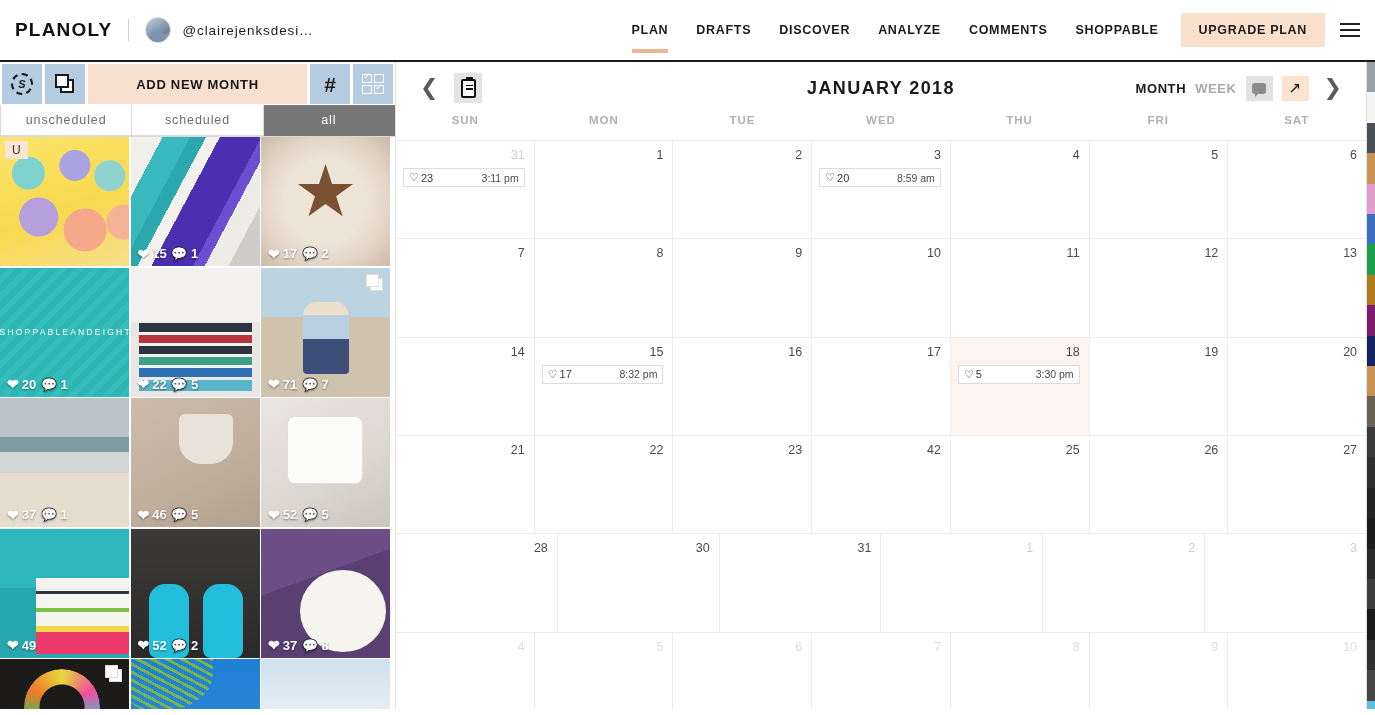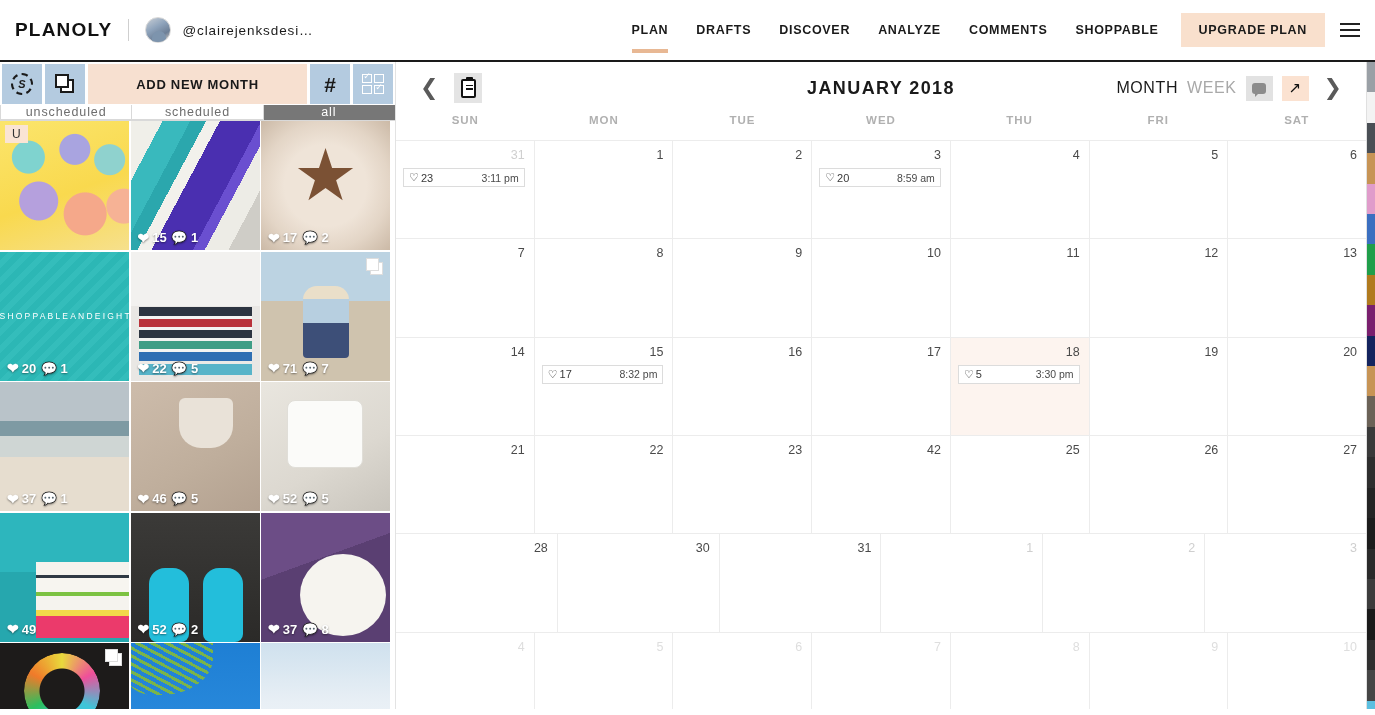--- a/index.html
+++ b/index.html
@@ -97,21 +97,21 @@
   .ic-gridsel { width:22px; height:20px; display:grid;
     grid-template-columns:1fr 1fr; grid-template-rows:1fr 1fr; gap:2px; }
   .ic-gridsel s {
     border:1.6px solid #fff; display:block; position:relative; text-decoration:none;
   }
   .ic-gridsel s.chk::after {
     content:"✓"; position:absolute; left:0; right:0; top:-4px;
     font-size:9px; color:#fff; text-align:center; line-height:10px;
   }
 
-  #filter-tabs { display:flex; height:16px; border-bottom:1px solid #d9d9d9; }
+  #filter-tabs { display:flex; height:32px; border-bottom:1px solid #d9d9d9; }
   .ftab {
     flex:1; display:flex; align-items:center; justify-content:center;
     font-size:12.5px; letter-spacing:.9px; color:#6d6d6d; cursor:pointer;
     background:#fff; border:1px solid #d9d9d9; border-left:none; border-top:none;
   }
   .ftab:first-child { border-left:1px solid #d9d9d9; }
   .ftab.active { background:#777; color:#ffffff; border-color:#777; }
 
   #grid { display:flex; flex-wrap:wrap; width:396px; height:594px; overflow:hidden; }
   .cell {
@@ -232,21 +232,21 @@
     width:7px; height:4px; background:#111; border-radius:1px; }
   .ic-clip::after { content:""; position:absolute; left:3px; top:4px;
     width:7px; height:7px;
     background:repeating-linear-gradient(180deg,#111 0 1.5px,transparent 1.5px 3.5px); }
   #cal-title {
     position:absolute; left:0; right:0; text-align:center;
     font-size:18px; font-weight:bold; letter-spacing:1.4px; color:#1a1a1a;
     pointer-events:none;
   }
   #cal-right { margin-left:auto; display:flex; align-items:center; gap:9px; z-index:2; }
-  .viewtog { font-size:16px; font-weight:normal; letter-spacing:.6px; cursor:pointer; }
+  .viewtog { font-size:13px; font-weight:bold; letter-spacing:.6px; cursor:pointer; }
   .viewtog.active { color:#1a1a1a; }
   .viewtog.idle { color:#a9a9a9; }
   .hbtn { width:27px; height:25px; display:flex; align-items:center;
           justify-content:center; cursor:pointer; }
   .hbtn.grey { background:#e2e2e2; }
   .hbtn.peach{ background:#fbe2d1; }
   .ic-bubble { width:14px; height:11px; background:#8c8c8c; border-radius:3px;
                position:relative; }
   .ic-bubble::after { content:""; position:absolute; left:3px; bottom:-3px;
     border-left:4px solid #8c8c8c; border-bottom:4px solid transparent; }

